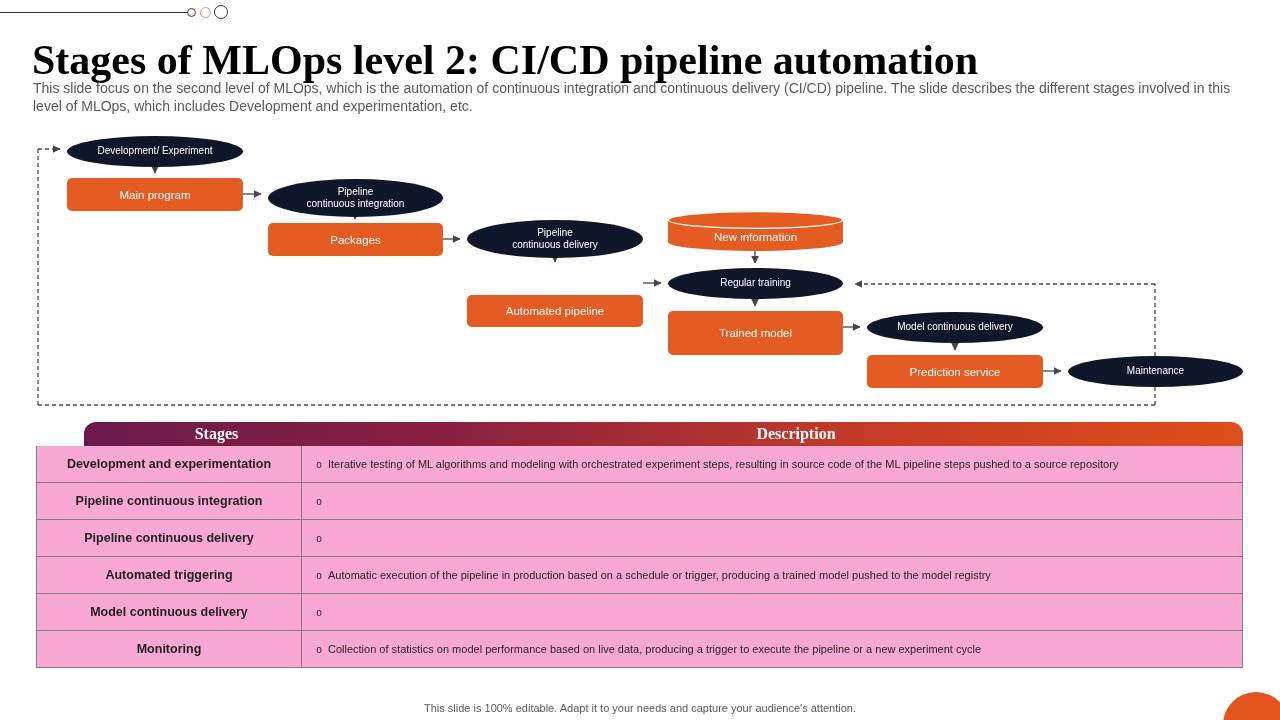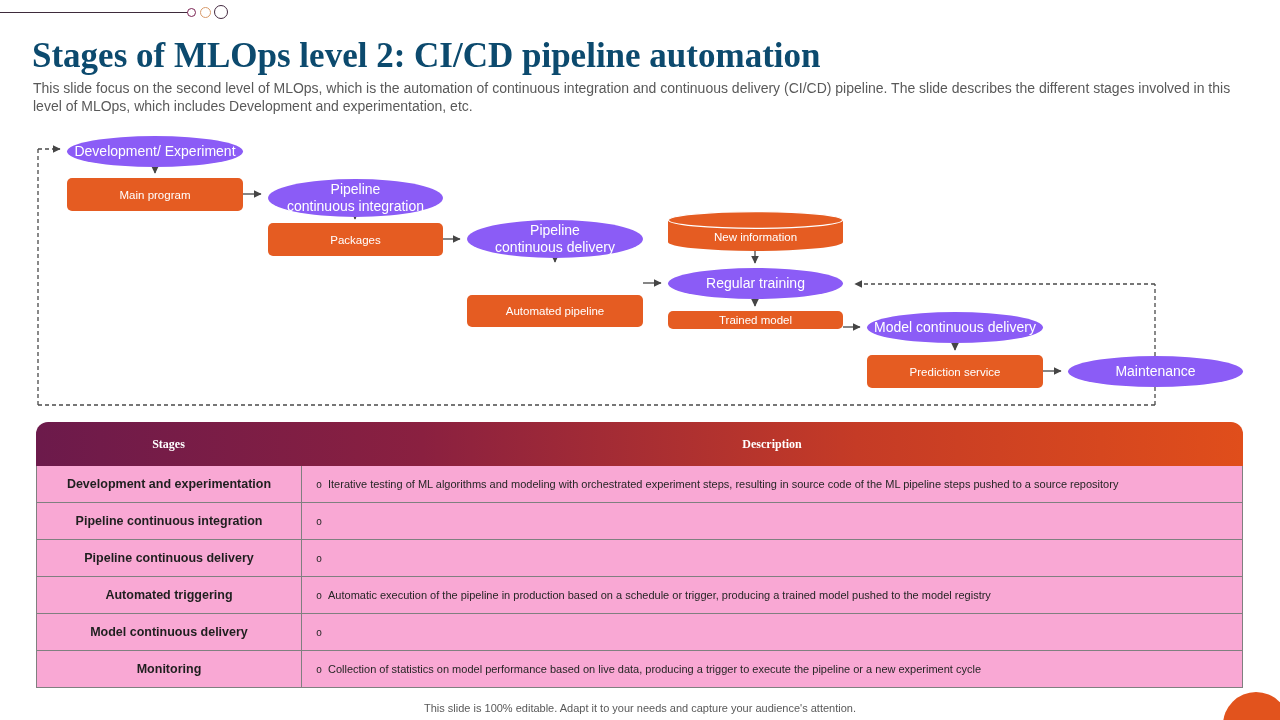--- a/index.html
+++ b/index.html
@@ -9,44 +9,44 @@
   }
   
   .deco-line{position:absolute;left:0;top:12px;width:188px;height:1px;background:#3E2B3B;}
   .deco-circle{position:absolute;border-radius:50%;background:#fff;box-sizing:border-box;}
   .dc1{left:187px;top:8px;width:9px;height:9px;border:1.5px solid #7A2253;}
   .dc2{left:200px;top:7px;width:11px;height:11px;border:1.5px solid #D89A6A;}
   .dc3{left:214px;top:5px;width:14px;height:14px;border:1.5px solid #43293F;}
 
   .title{
     position:absolute;left:32px;top:36px;width:1100px;
-    font-family:"Liberation Serif",serif;font-weight:bold;font-size:35px;color:#0c4a6e;
+    font-family:"Liberation Serif",serif;font-weight:bold;font-size:42px;color:#000000;
   }
   .subtitle{
     position:absolute;left:33px;top:79px;width:1198px;
     font-size:14px;line-height:1.32;color:#595959;
   }
 
   
   .node{position:absolute;color:#fff;display:flex;align-items:center;justify-content:center;
         text-align:center;box-sizing:border-box;}
-  .ellipse{border-radius:50%;background:#8b5cf6;font-size:14px;line-height:1.25;white-space:pre-line;}
+  .ellipse{border-radius:50%;background:#0f172a;font-size:10px;line-height:1.25;white-space:pre-line;}
   .rectn{border-radius:5px;background:#E55C22;font-size:11.5px;}
   .cyl{font-size:11.5px;}
   .cyl .cyl-label{position:absolute;left:0;right:0;top:12px;bottom:0;display:flex;
                   align-items:center;justify-content:center;}
   .cyl svg{position:absolute;left:0;top:0;}
 
   #flow-svg{position:absolute;left:0;top:0;pointer-events:none;}
 
   
   .table{position:absolute;left:36px;top:422px;width:1207px;box-sizing:border-box;}
-  .thead{height:44px;border-radius:12px 12px 0 0;display:flex;align-items:center;color:#fff;
-         font-family:"Liberation Serif",serif;font-weight:bold;font-size:12px;
-         background:linear-gradient(90deg,#6C1A4B 0%,#8A2040 32%,#C53B26 68%,#E04E1B 100%);}
+  .thead{height:24px;border-radius:12px 12px 0 0;display:flex;align-items:center;color:#fff;
+         font-family:"Liberation Serif",serif;font-weight:bold;font-size:16px;
+         background:linear-gradient(90deg,#6C1A4B 0%,#8A2040 32%,#C53B26 68%,#E04E1B 100%);margin-left:48px;}
   .th-stage{width:265px;text-align:center;}
   .th-desc{flex:1;text-align:center;}
   .trow{display:flex;height:37px;border-left:1px solid #808080;border-right:1px solid #808080;
         border-bottom:1px solid #808080;box-sizing:border-box;background:#f9a8d4;}
   .trow:first-child{border-top:1px solid #808080;}
   .td-stage{width:265px;border-right:1px solid #808080;display:flex;align-items:center;
             justify-content:center;font-weight:bold;font-size:12.5px;color:#1f1f1f;box-sizing:border-box;}
   .td-desc{flex:1;display:flex;align-items:center;font-size:11px;color:#262626;padding-left:8px;}
   .bullet{width:18px;flex:none;text-align:center;font-size:10px;color:#262626;}
 
@@ -115,21 +115,21 @@
   <div class="node cyl" style="left:668px;top:211px;width:175px;height:40px;">
     <svg width="175" height="40" viewBox="0 0 175 40">
       <path d="M0 9 v22 a87.5 9 0 0 0 175 0 v-22 z" fill="#E55C22"></path>
       <ellipse cx="87.5" cy="9" rx="87" ry="8.4" fill="#E55C22" stroke="#ffffff" stroke-width="1.2"></ellipse>
     </svg>
     <div class="cyl-label">New information</div>
   </div>
 
   <div class="node ellipse" style="left:668px;top:268px;width:175px;height:31px;">Regular training</div>
 
-  <div class="node rectn" style="left:668px;top:311px;width:175px;height:18px;">Trained model</div>
+  <div class="node rectn" style="left:668px;top:311px;width:175px;height:44px;">Trained model</div>
 
   <div class="node ellipse" style="left:867px;top:312px;width:176px;height:31px;">Model continuous delivery</div>
 
   <div class="node ellipse" style="left:1068px;top:356px;width:175px;height:31px;">Maintenance</div>
 
   <div class="node rectn" style="left:867px;top:355px;width:176px;height:33px;">Prediction service</div>
 
   <div class="table">
     <div class="thead">
       <div class="th-stage">Stages</div>

